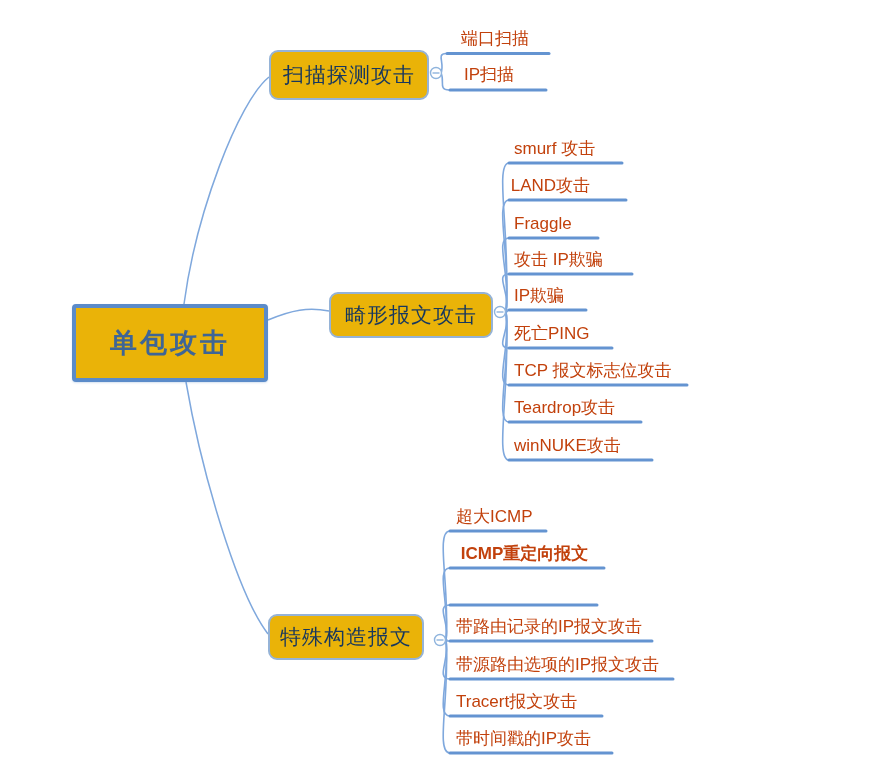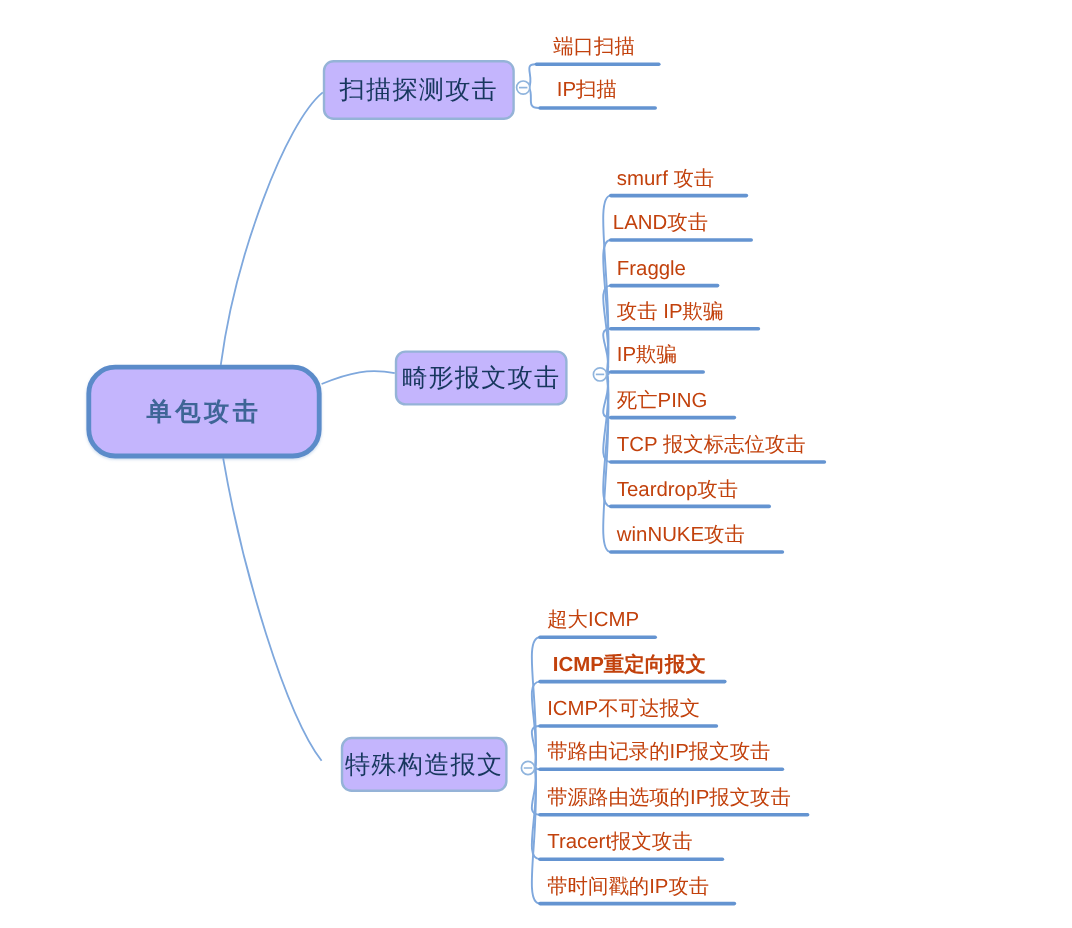--- a/index.html
+++ b/index.html
@@ -1,23 +1,23 @@
 <!DOCTYPE html>
 <html><head>
 <meta charset="utf-8">
 <style>
   html,body{margin:0;padding:0;background:#ffffff;}
   body{width:893px;height:773px;font-family:"Liberation Sans","DejaVu Sans",sans-serif;}
   .canvas{position:relative;width:893px;height:773px;background:#ffffff;overflow:hidden;}
   .canvas svg{position:absolute;left:0;top:0;}
 
   .node{position:absolute;display:flex;align-items:center;justify-content:center;
-        box-sizing:border-box;background:#c4b5fd;cursor:default;}
-  .root-node{border:4px solid #5b8bc9;border-radius:24px;
-             font-size:21px;font-weight:bold;color:#3e6596;letter-spacing:3px;
+        box-sizing:border-box;background:#eab308;cursor:default;}
+  .root-node{border:4px solid #5b8bc9;border-radius:4px;
+             font-size:27px;font-weight:bold;color:#3e6596;letter-spacing:3px;
              box-shadow:0 1px 2px rgba(91,139,201,.25);}
   .branch-node{border:2px solid #95b3d7;border-radius:9px;
                font-size:21px;color:#17375e;letter-spacing:1px;}
   .leaf-label{position:absolute;font-size:17px;line-height:22px;color:#c2410c;
               white-space:pre;cursor:default;}
 </style>
 </head>
 <body>
 
 <div class="canvas">
@@ -92,37 +92,36 @@
       <g>
         <circle cx="440" cy="640" r="5.5" fill="#ffffff" stroke="#8fb4dd" stroke-width="1.4"></circle>
         <line x1="436.5" y1="640" x2="443.5" y2="640" stroke="#8fb4dd" stroke-width="1.4"></line>
       </g>
     </g>
   </svg>
 
   <div class="node root-node" style="left:72px;top:304px;width:196px;height:78px;">单包攻击</div>
 
   <div class="node branch-node" style="left:269px;top:50px;width:160px;height:50px;">扫描探测攻击</div>
-  <div class="node branch-node" style="left:329px;top:292px;width:144px;height:46px;">畸形报文攻击</div>
-  <div class="node branch-node" style="left:284px;top:614px;width:139px;height:46px;">特殊构造报文</div>
+  <div class="node branch-node" style="left:329px;top:292px;width:164px;height:46px;">畸形报文攻击</div>
+  <div class="node branch-node" style="left:268px;top:614px;width:156px;height:46px;">特殊构造报文</div>
 
   <div class="leaf-label" style="left:461px;top:28px;">端口扫描</div>
   <div class="leaf-label" style="left:464px;top:64px;">IP扫描</div>
 
   <div class="leaf-label" style="left:514px;top:138px;">smurf 攻击</div>
   <div class="leaf-label" style="left:506px;top:175px;"> LAND攻击</div>
   <div class="leaf-label" style="left:514px;top:213px;">Fraggle</div>
   <div class="leaf-label" style="left:514px;top:249px;">攻击 IP欺骗</div>
   <div class="leaf-label" style="left:514px;top:285px;">IP欺骗</div>
   <div class="leaf-label" style="left:514px;top:323px;">死亡PING</div>
   <div class="leaf-label" style="left:514px;top:360px;">TCP 报文标志位攻击</div>
   <div class="leaf-label" style="left:514px;top:397px;">Teardrop攻击</div>
   <div class="leaf-label" style="left:514px;top:435px;">winNUKE攻击</div>
 
   <div class="leaf-label" style="left:456px;top:506px;">超大ICMP</div>
   <div class="leaf-label" style="left:456px;top:543px;font-weight:bold;"> ICMP重定向报文</div>
-  <div class="leaf-label" style="left:456px;top:580px;">ICMP不可达报文</div>
   <div class="leaf-label" style="left:456px;top:654px;">带源路由选项的IP报文攻击</div>
   <div class="leaf-label" style="left:456px;top:616px;">带路由记录的IP报文攻击</div>
   <div class="leaf-label" style="left:456px;top:691px;">Tracert报文攻击</div>
   <div class="leaf-label" style="left:456px;top:728px;">带时间戳的IP攻击</div>
 
 </div>
 
 </body></html>

